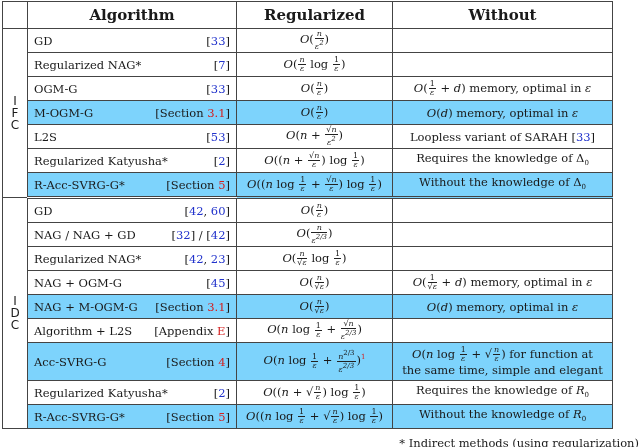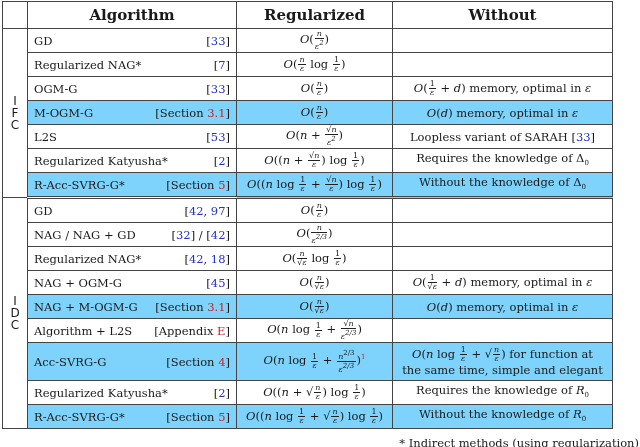--- a/index.html
+++ b/index.html
@@ -104,37 +104,37 @@
             <span class="alg-ref">[Section <span class="sec">5</span>]</span>
           </td>
     <td class="cx s"><span class="m">O</span>((<span class="m">n</span> log <span class="fr"><span class="num">1</span><span class="m">ε</span></span> + <span class="fr"><span class="num">√<span class="m">n</span></span><span class="m">ε</span></span>) log <span class="fr"><span class="num">1</span><span class="m">ε</span></span>)</td>
     <td class="rm s">Without the knowledge of Δ<sub>0</sub></td>
   </tr>
 
   <tr>
     <td class="grp" rowspan="9">I<br>D<br>C</td>
     <td class="alg">
             <span class="alg-name">GD</span>
-            <span class="alg-ref">[<span class="cite">42</span>, <span class="cite">97</span>]</span>
+            <span class="alg-ref">[<span class="cite">42</span>, <span class="cite">60</span>]</span>
           </td>
     <td class="cx"><span class="m">O</span>(<span class="fr"><span class="num m">n</span><span class="m">ε</span></span>)</td>
     <td class="rm"></td>
   </tr>
   <tr>
     <td class="alg">
             <span class="alg-name">NAG / NAG + GD</span>
             <span class="alg-ref">[<span class="cite">32</span>] / [<span class="cite">42</span>]</span>
           </td>
     <td class="cx"><span class="m">O</span>(<span class="fr"><span class="num m">n</span><span class="m">ε<sup>2/3</sup></span></span>)</td>
     <td class="rm"></td>
   </tr>
   <tr>
     <td class="alg">
             <span class="alg-name">Regularized NAG*</span>
-            <span class="alg-ref">[<span class="cite">42</span>, <span class="cite">18</span>]</span>
+            <span class="alg-ref">[<span class="cite">42</span>, <span class="cite">23</span>]</span>
           </td>
     <td class="cx"><span class="m">O</span>(<span class="fr"><span class="num m">n</span><span>√<span class="m">ε</span></span></span> log <span class="fr"><span class="num">1</span><span class="m">ε</span></span>)</td>
     <td class="rm"></td>
   </tr>
   <tr>
     <td class="alg">
             <span class="alg-name">NAG + OGM-G</span>
             <span class="alg-ref">[<span class="cite">45</span>]</span>
           </td>
     <td class="cx"><span class="m">O</span>(<span class="fr"><span class="num m">n</span><span>√<span class="m">ε</span></span></span>)</td>

